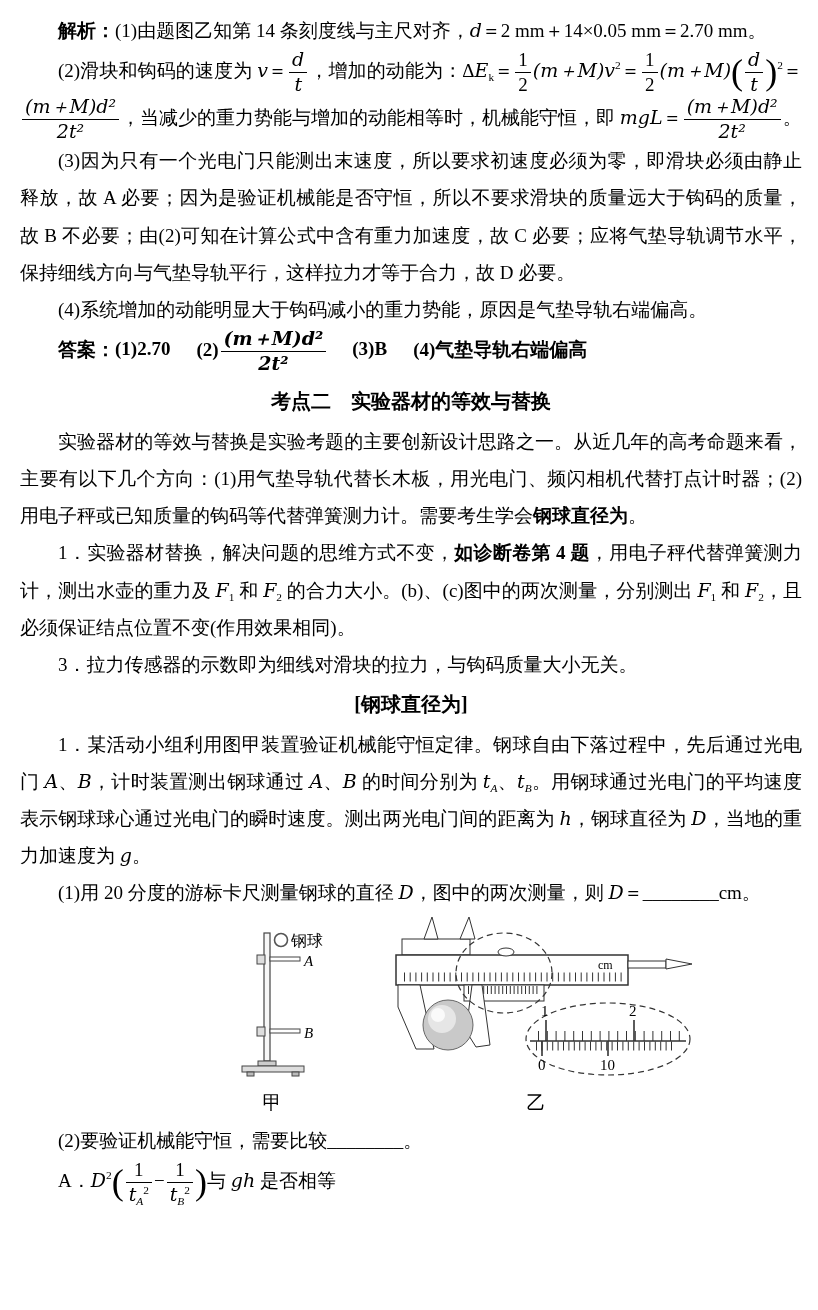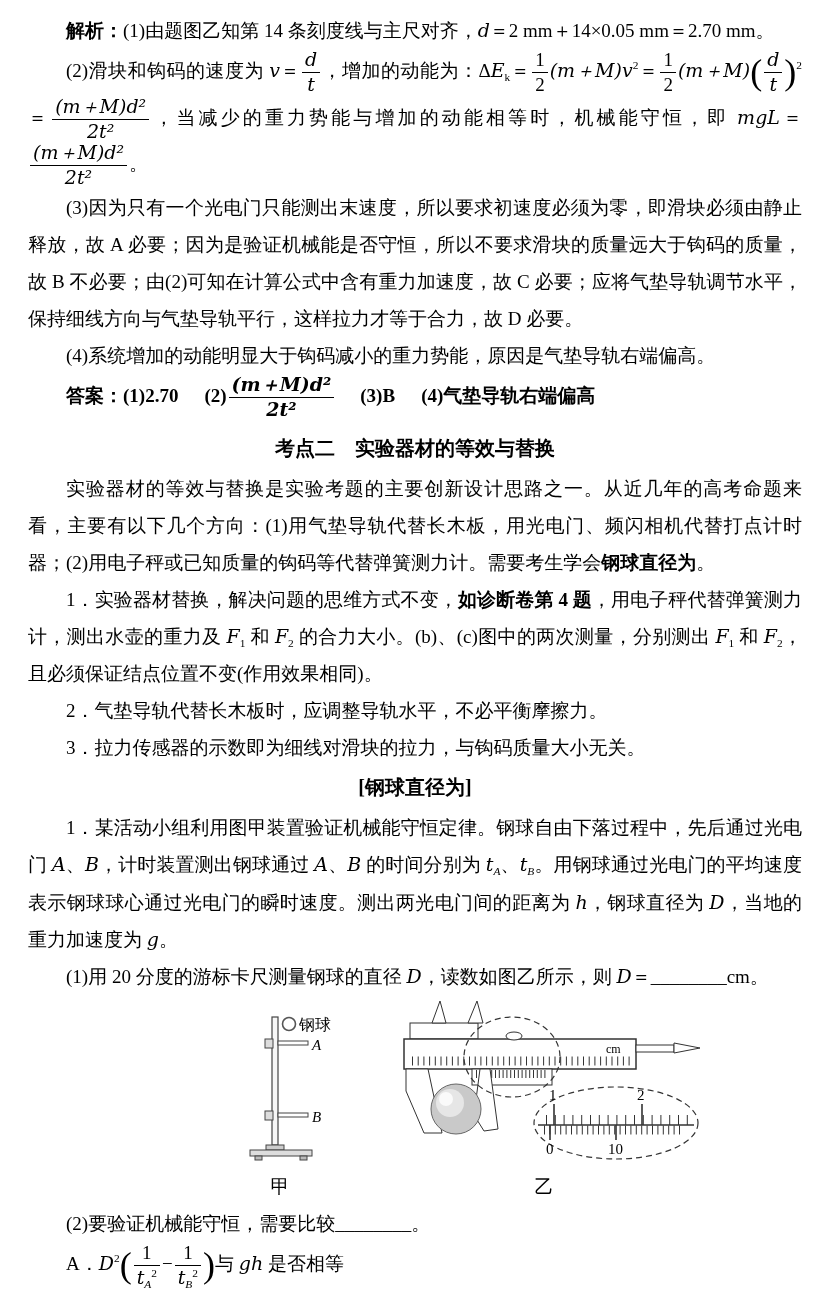--- a/index.html
+++ b/index.html
@@ -1,18 +1,18 @@
 <!DOCTYPE html>
 <html><head>
 <meta charset="utf-8">
 <style>
   html,body { margin:0; padding:0; background:#ffffff; }
   .page {
     width:818px; min-height:1310px; box-sizing:border-box;
-    padding:12px 16px 8px 28px;
+    padding:12px 16px 8px 20px;
     font-family:"Liberation Serif","DejaVu Serif",serif;
     font-size:19px; line-height:1.95; color:#000;
   }
   p.para { margin:0; text-indent:2em; text-align:justify; }
   .b { font-weight:bold; }
   .i { font-style:italic; font-family:"DejaVu Serif",serif; }
   sub,sup { font-size:60%; line-height:0; }
   sub { vertical-align:-0.35em; }
   sub.it { font-style:italic; }
   .frac { display:inline-block; vertical-align:middle; text-align:center; margin:0 2px; line-height:1.15; text-indent:0; }
@@ -45,28 +45,27 @@
 
   <p class="para b ans"><span>答案：</span><span class="ai">(1)2.70</span><span>(2)</span><span class="frac it ai"><span class="fn">(m＋M)d²</span><span class="fd">2t²</span></span><span class="ai">(3)B</span><span>(4)气垫导轨右端偏高</span></p>
 
   <p class="center h-kaodian">考点二　实验器材的等效与替换</p>
 
   <p class="para"><span>实验器材的等效与替换是实验考题的主要创新设计思路之一。从近几年的高考命题来看，主要有以下几个方向：(1)用气垫导轨代替长木板，用光电门、频闪相机代替打点计时器；(2)用电子秤或已知质量的钩码等代替弹簧测力计。需要考生学会</span><span class="b">钢球直径为</span><span>。</span></p>
 
 
   <p class="para"><span>1．实验器材替换，解决问题的思维方式不变，</span><span class="b">如诊断卷第 4 题</span><span>，用电子秤代替弹簧测力计，测出水壶的重力及 </span><span class="i">F</span><sub>1</sub><span> 和 </span><span class="i">F</span><sub>2</sub><span> 的合力大小。(b)、(c)图中的两次测量，分别测出 </span><span class="i">F</span><sub>1</sub><span> 和 </span><span class="i">F</span><sub>2</sub><span>，且必须保证结点位置不变(作用效果相同)。</span></p>
 
-  <p class="para"><span>2．气垫导轨代替长木板时，应调整导轨水平，不必平衡摩擦力。</span></p>
   <p class="para"><span>3．拉力传感器的示数即为细线对滑块的拉力，与钩码质量大小无关。</span></p>
 
   <p class="center h-practice">[钢球直径为]</p>
 
   <p class="para"><span>1．某活动小组利用图甲装置验证机械能守恒定律。钢球自由下落过程中，先后通过光电门 </span><span class="i">A</span><span>、</span><span class="i">B</span><span>，计时装置测出钢球通过 </span><span class="i">A</span><span>、</span><span class="i">B</span><span> 的时间分别为 </span><span class="i">t</span><sub class="it">A</sub><span>、</span><span class="i">t</span><sub class="it">B</sub><span>。用钢球通过光电门的平均速度表示钢球球心通过光电门的瞬时速度。测出两光电门间的距离为 </span><span class="i">h</span><span>，钢球直径为 </span><span class="i">D</span><span>，当地的重力加速度为 </span><span class="i">g</span><span>。</span></p>
 
-  <p class="para"><span>(1)用 20 分度的游标卡尺测量钢球的直径 </span><span class="i">D</span><span>，读数如图乙所示，则 </span><span class="i">D</span><span>＝</span><span class="blank">________</span><span>cm。</span></p>
+  <p class="para"><span>(1)用 20 分度的游标卡尺测量钢球的直径 </span><span class="i">D</span><span>，图中的两次测量，则 </span><span class="i">D</span><span>＝</span><span class="blank">________</span><span>cm。</span></p>
 
   <div class="figure">
     <div>
       <svg width="120" height="150" viewBox="0 0 120 150">
         <g>
           <rect x="52" y="6" width="6" height="128" fill="#f7f7f7" stroke="#444" stroke-width="1.2"></rect>
         </g>
         <g>
           <circle cx="69" cy="13" r="6.5" fill="#ffffff" stroke="#555" stroke-width="1.6"></circle>
           <text x="79" y="19" font-size="16">钢球</text>

